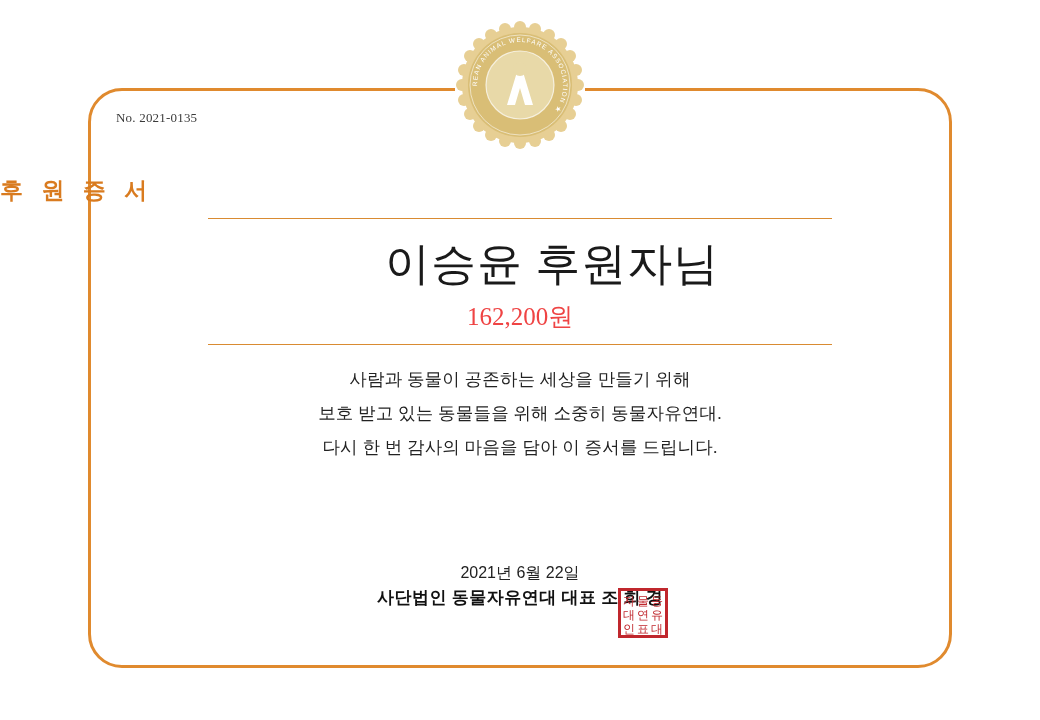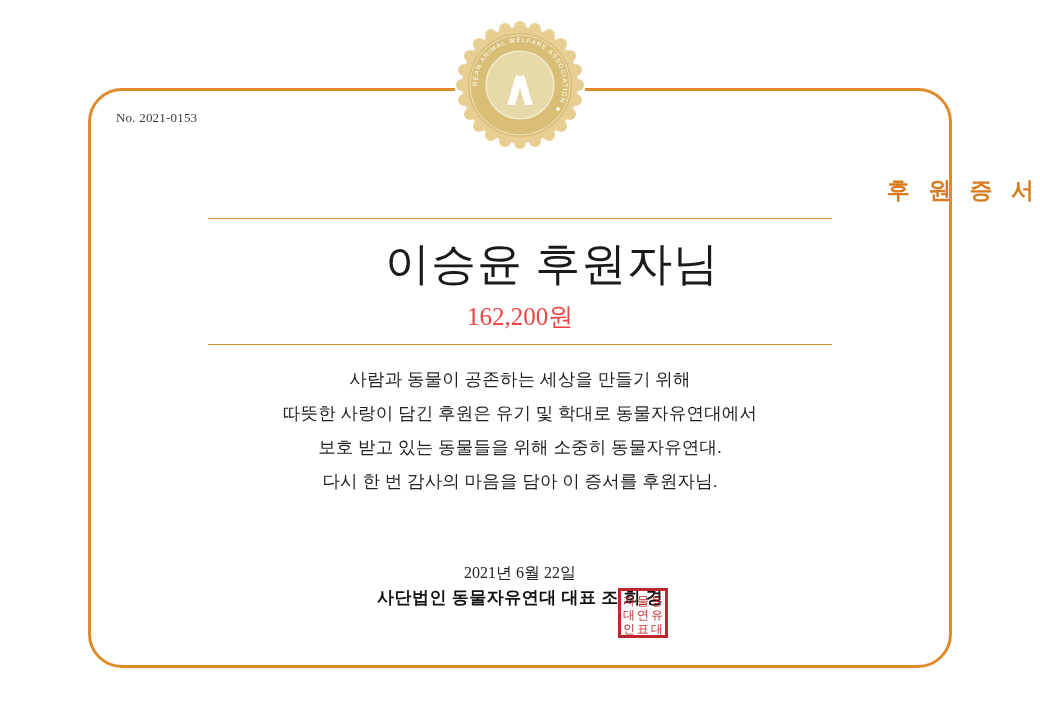--- a/index.html
+++ b/index.html
@@ -65,21 +65,21 @@
     letter-spacing: 0.2px;
     font-family: "Liberation Serif", serif;
   }
 
   
   .title {
     position: absolute;
     left: 0;
     top: 175px;
     width: 1040px;
-    text-align: right;
+    text-align: left;
     font-size: 23px;
     font-weight: bold;
     color: #d97b1f;
     letter-spacing: 6px;
     font-family: "Liberation Sans", sans-serif;
   }
 
   
   .rule {
     position: absolute;
@@ -135,21 +135,21 @@
 
   
   .date {
     position: absolute;
     left: 0;
     top: 563px;
     width: 1040px;
     text-align: center;
     font-size: 16px;
     color: #222222;
-    font-family: Liberation Serif, serif;
+    font-family: Liberation Sans, sans-serif;
   }
 
   
   .signature {
     position: absolute;
     left: 0;
     top: 586px;
     width: 1040px;
     text-align: center;
     font-size: 17px;
@@ -223,37 +223,36 @@
         <textPath href="#ringtext" startOffset="26%" text-anchor="middle">★ KOREAN ANIMAL WELFARE ASSOCIATION ★</textPath>
       </text>
 
       <g>
         <path d="M 65 42 L 52 85 L 60 85 L 65 68 L 70 85 L 78 85 Z" fill="#ffffff"></path>
         <circle cx="65" cy="49" r="7" fill="#e8d9a8"></circle>
       </g>
     </svg>
   </div>
 
-  <div class="serial">No. 2021-0153</div>
+  <div class="serial">No. 2021-0135</div>
 
   <div class="title">후 원 증 서</div>
 
   <div class="rule rule-top"></div>
 
   <div class="recipient">이승윤 후원자님</div>
 
   <div class="amount">162,200원</div>
 
   <div class="rule rule-bottom"></div>
 
   <div class="body-text">
     <div class="body-line">사람과 동물이 공존하는 세상을 만들기 위해</div>
-    <div class="body-line">따뜻한 사랑이 담긴 후원은 유기 및 학대로 동물자유연대에서</div>
     <div class="body-line">보호 받고 있는 동물들을 위해 소중히 동물자유연대.</div>
-    <div class="body-line">다시 한 번 감사의 마음을 담아 이 증서를 후원자님.</div>
+    <div class="body-line">다시 한 번 감사의 마음을 담아 이 증서를 드립니다.</div>
   </div>
 
   <div class="date">2021년 6월 22일</div>
 
   <div class="signature">사단법인 동물자유연대 대표 조 희 경</div>
 
   <div class="stamp">
     <svg width="50" height="50" viewBox="0 0 50 50" xmlns="http://www.w3.org/2000/svg">
       <rect x="1.5" y="1.5" width="47" height="47" fill="none" stroke="#c0272d" stroke-width="3"></rect>
       <g fill="#c0272d" font-family="Liberation Serif, serif" font-size="12" text-anchor="middle">

